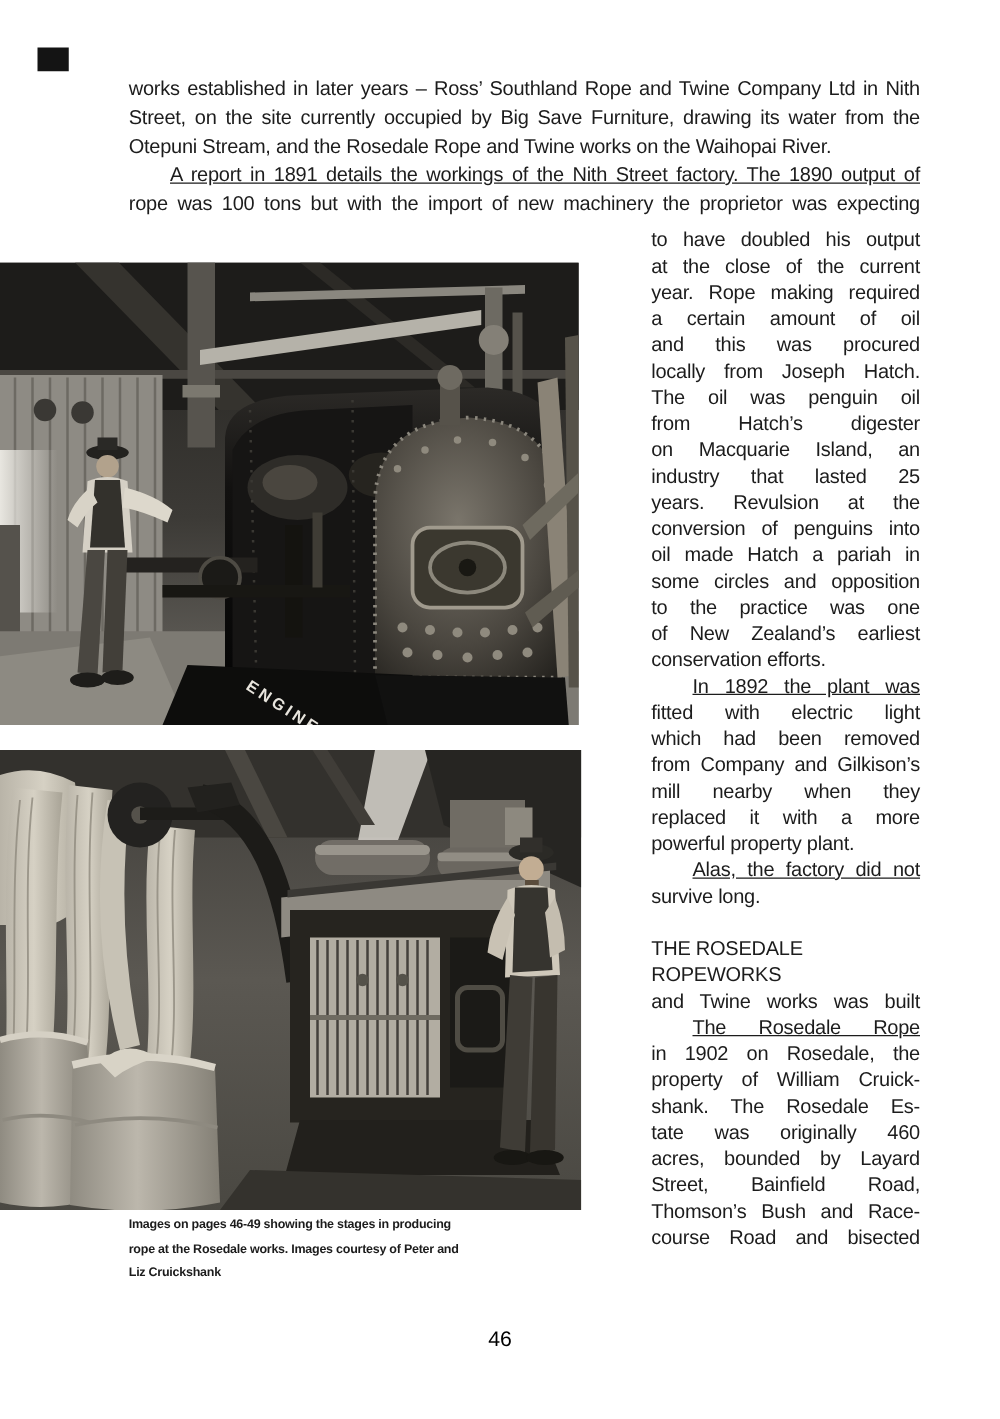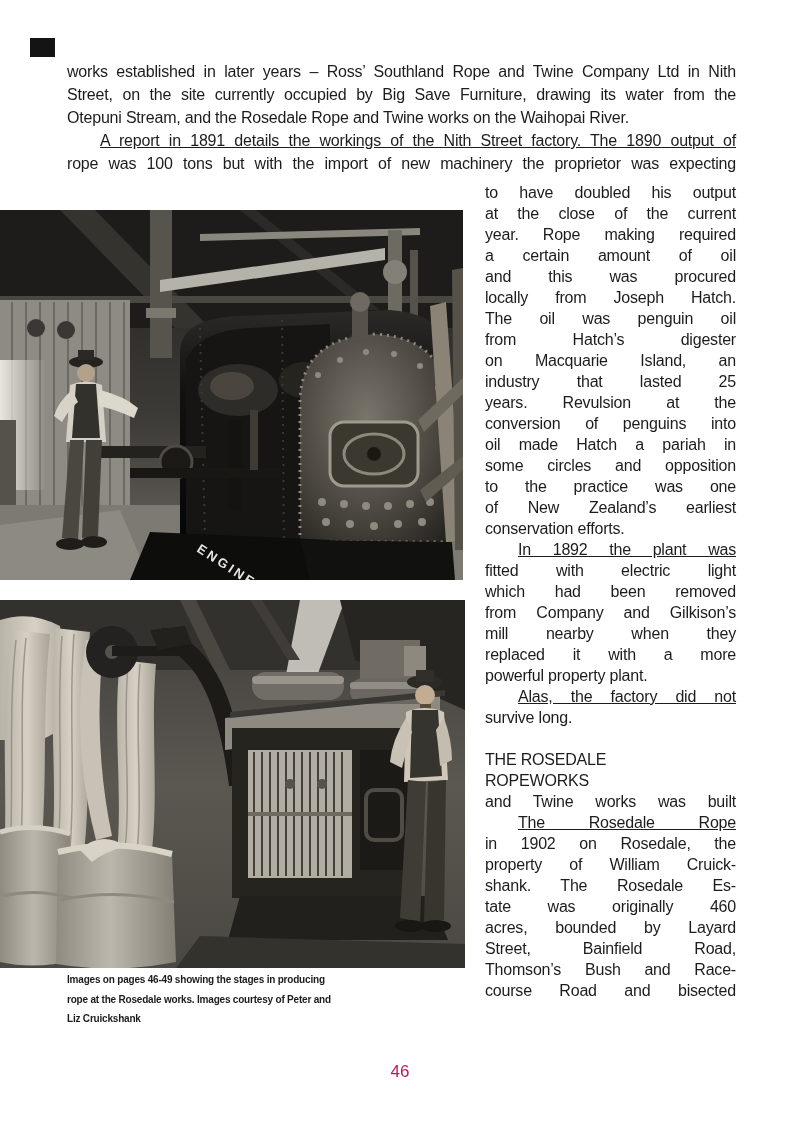--- a/index.html
+++ b/index.html
@@ -2,34 +2,34 @@
 <html><head>
 <meta charset="utf-8">
 <style>
   html,body{margin:0;padding:0;}
   body{
     width:800px;height:1135px;position:relative;background:#ffffff;
     font-family:"Liberation Sans", sans-serif;color:#1c1c1c;overflow:hidden;
   }
   .artifact{position:absolute;left:30px;top:38px;width:25px;height:19px;background:#141414;}
   .textblock{position:absolute;}
-  .tl{font-size:16px;line-height:21px;letter-spacing:-0.2px;text-align:left;white-space:normal;}
+  .tl{font-size:16px;line-height:21px;letter-spacing:-0.2px;text-align:left;white-space:normal;margin-left:36px;}
   .intro .tl{line-height:23px;}
   .tl.j{text-align:justify;text-align-last:justify;}
   .tl.i{text-indent:33px;text-decoration:underline;}
   .tl.b{font-weight:normal;}
   .tl.g{height:21px;}
   .intro{left:67px;top:60px;width:669px;}
   .column{left:485px;top:182px;width:251px;}
   .caption{left:67px;top:970px;width:400px;}
   .caption .tl{font-weight:bold;font-size:10px;line-height:19.5px;white-space:nowrap;letter-spacing:-0.2px;}
   .photo{position:absolute;display:block;}
   .photo1{left:0;top:210px;}
   .photo2{left:0;top:600px;}
-  .pagenum{position:absolute;left:0;top:1062px;width:800px;text-align:center;font-size:17px;color:#be185d;}
+  .pagenum{position:absolute;left:0;top:1062px;width:800px;text-align:center;font-size:17px;color:#000000;}
 </style>
 </head>
 <body>
 
 <div class="artifact"></div>
 
 <div class="textblock intro">
     <div class="tl j">works established in later years – Ross’ Southland Rope and Twine Company Ltd in Nith</div>
     <div class="tl j">Street, on the site currently occupied by Big Save Furniture, drawing its water from the</div>
     <div class="tl">Otepuni Stream, and the Rosedale Rope and Twine works on the Waihopai River.</div>

